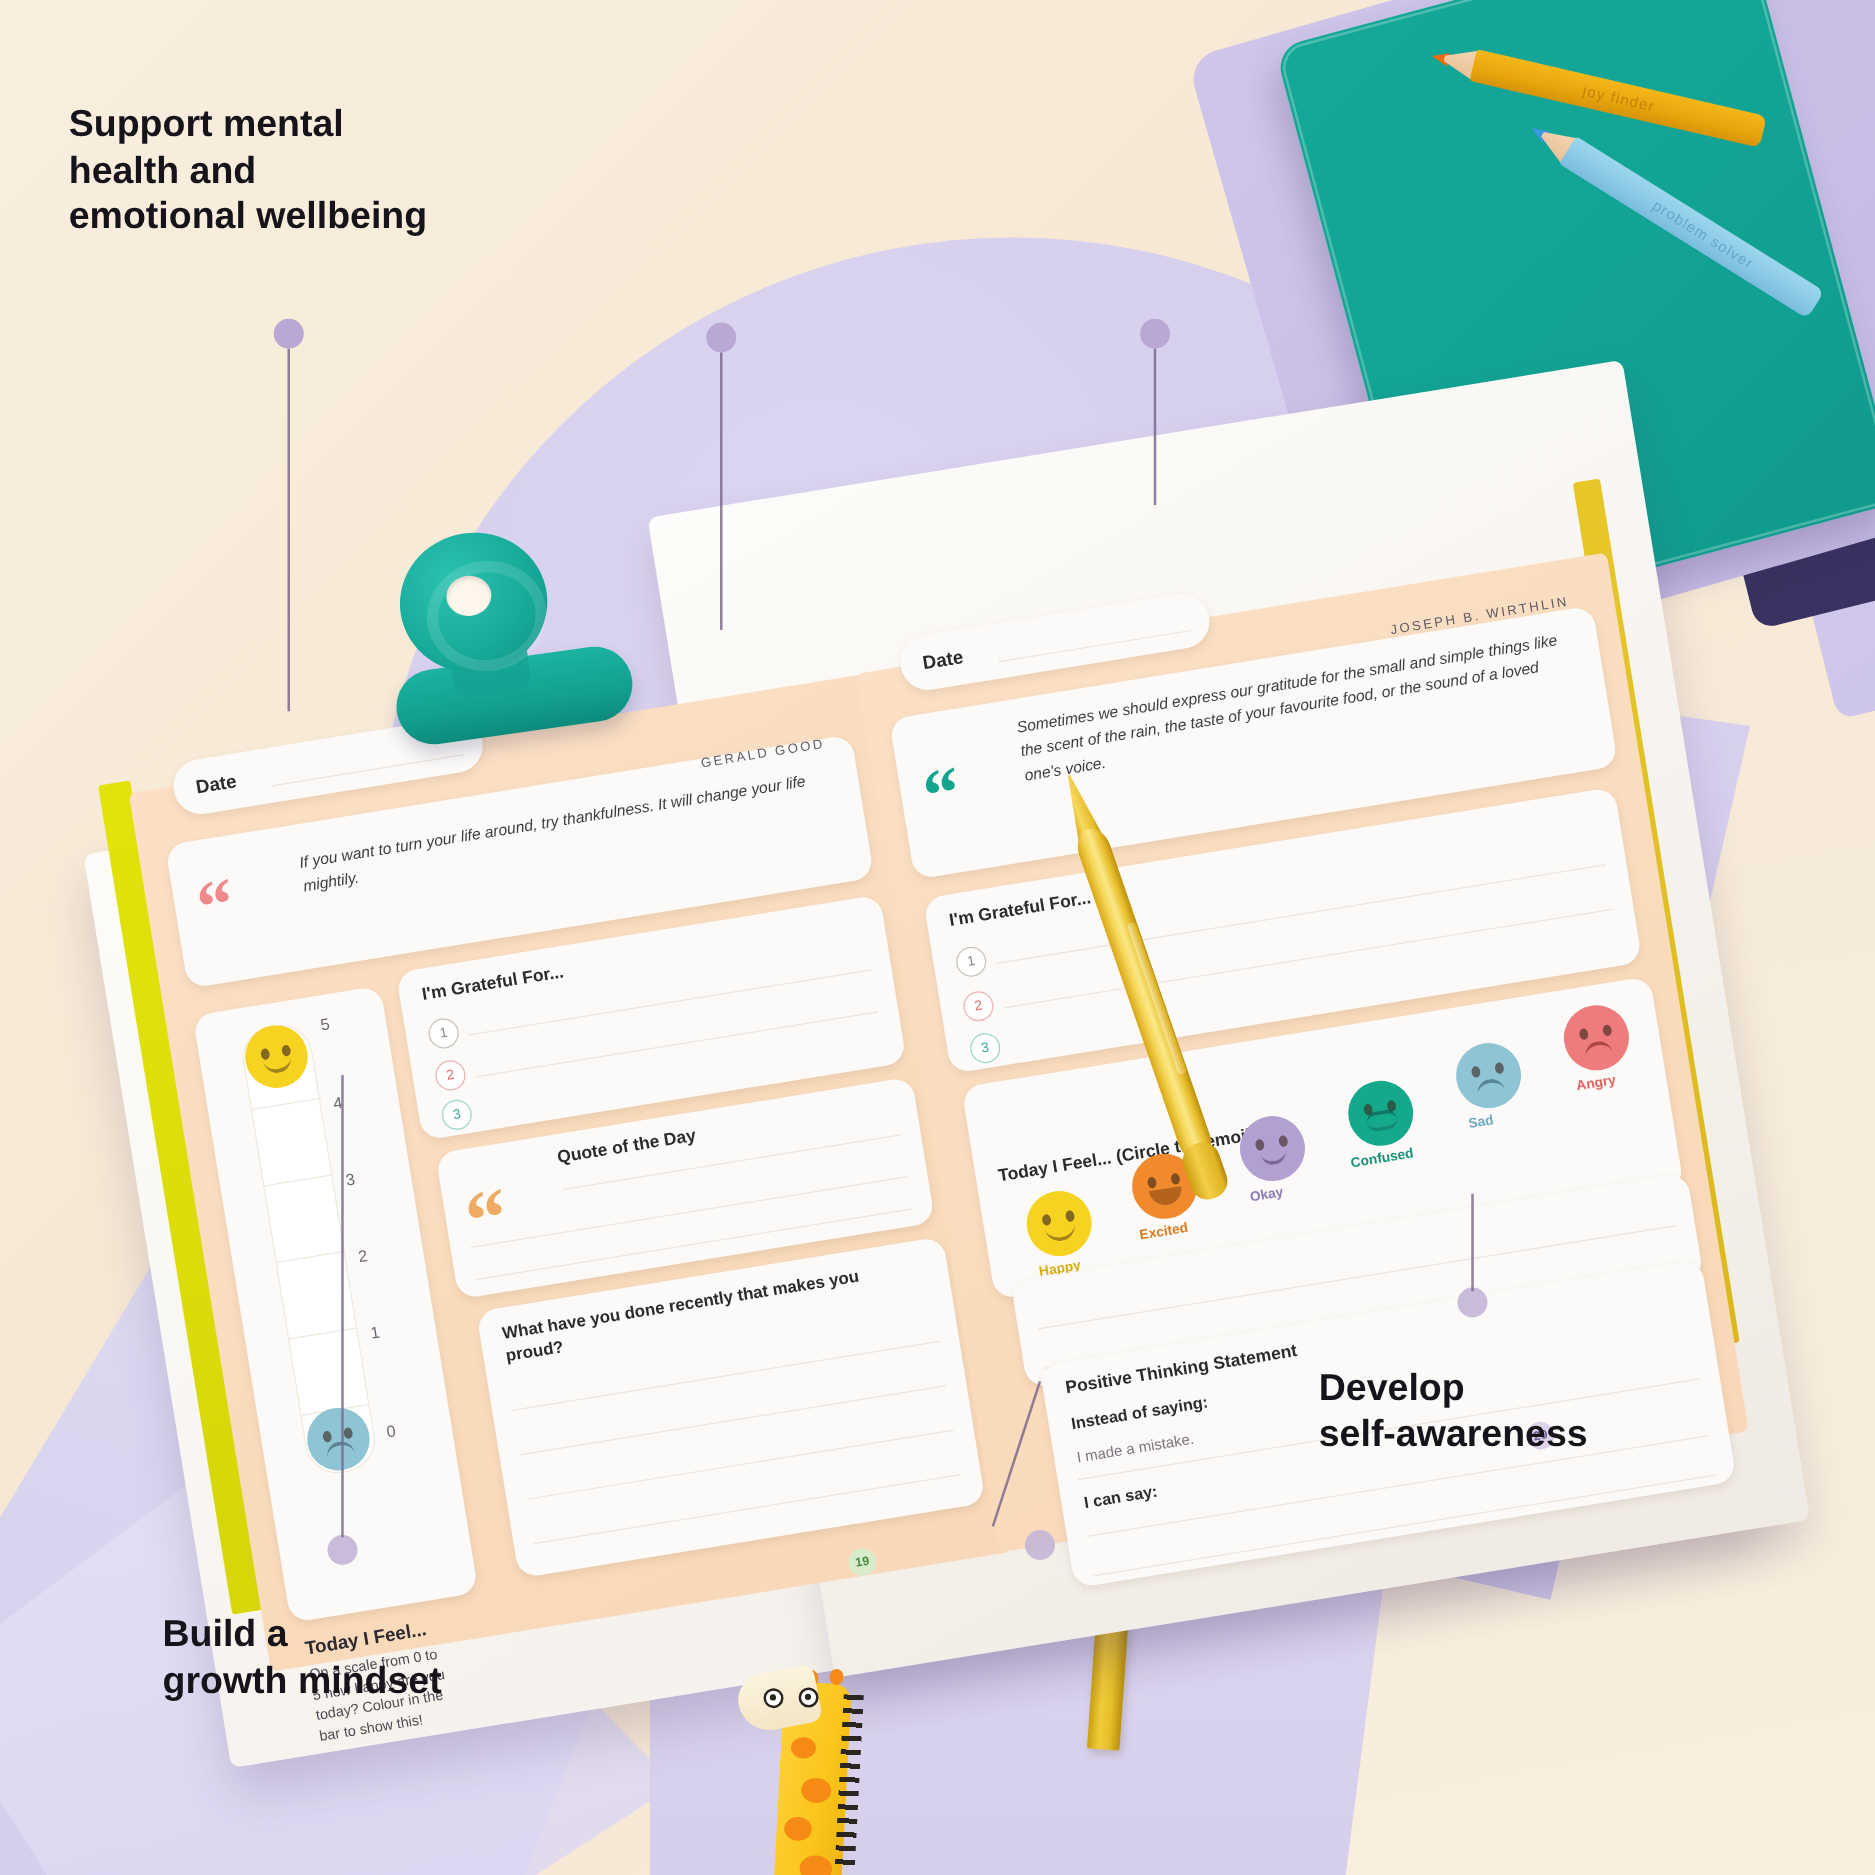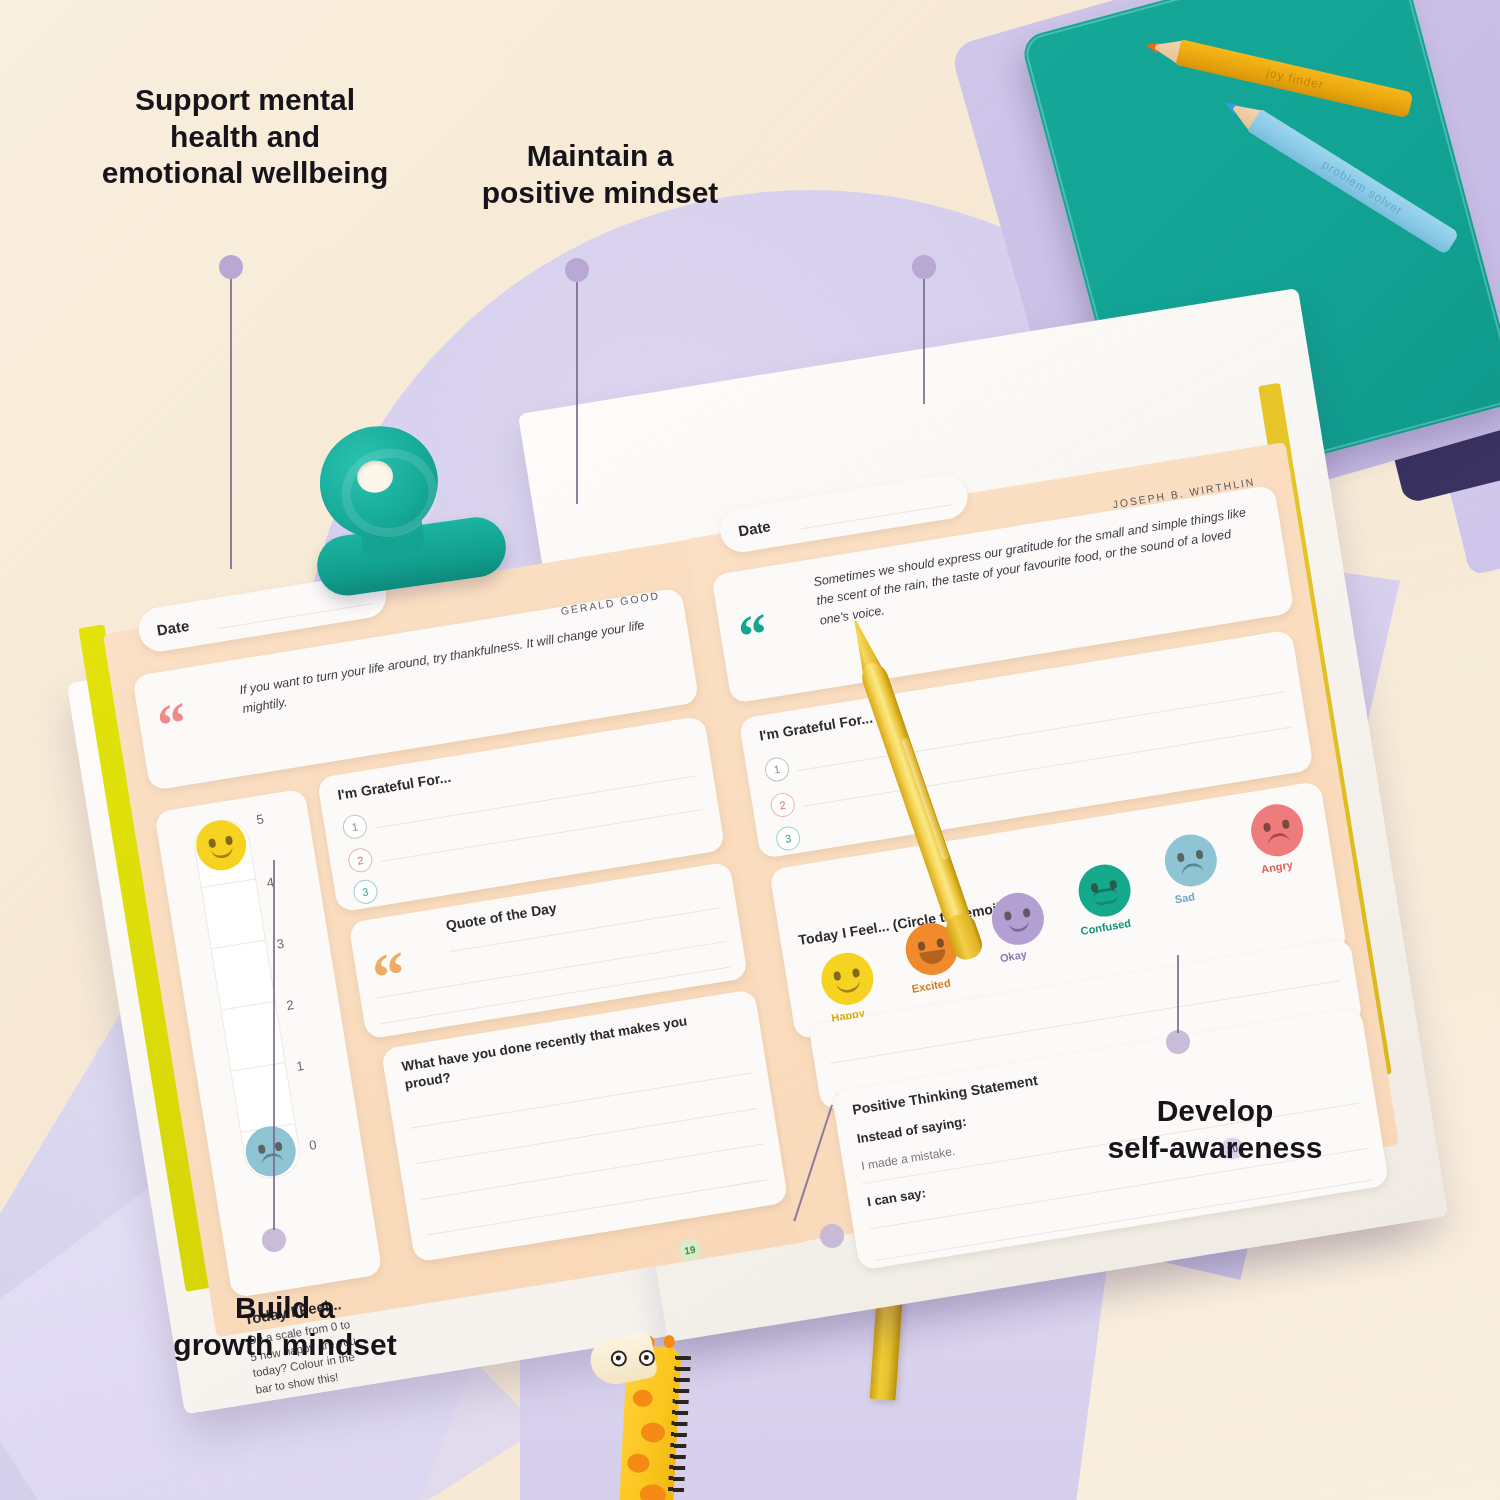--- a/index.html
+++ b/index.html
@@ -236,21 +236,21 @@
     transform:rotate(-14deg);
   }
   .giraffe .eye{position:absolute;width:12px;height:12px;border-radius:50%;background:#fff;border:2px solid #2b2520;}
   .giraffe .eye:after{content:"";position:absolute;left:3px;top:3px;width:5px;height:5px;border-radius:50%;background:#2b2520;}
   .giraffe .spot{position:absolute;border-radius:50%;background:#f58b14;}
   .giraffe .mane{position:absolute;right:18px;top:36px;width:16px;height:140px;
     background:repeating-linear-gradient(180deg,#2b2520 0 4px,transparent 4px 11px);}
   .giraffe .horn{position:absolute;width:11px;height:13px;border-radius:50%;background:#f58b14;}
 
   
-  .callout{position:absolute;color:#16141a;font-weight:bold;line-height:1.22;text-align:center;}
+  .callout{position:absolute;color:#16141a;font-weight:bold;line-height:1.22;}
   .lead{position:absolute;background:#7d6a8e;width:1.6px;opacity:.85;}
   .dot{position:absolute;width:24px;height:24px;border-radius:50%;background:#b9a8d4;}
   .dot.muted{background:#c3b5d6;opacity:.9;}
 </style>
 </head>
 <body>
 
 <div id="stage">
 
   <div class="bg-cream"></div>
@@ -475,21 +475,20 @@
     <div class="spot" style="left:46px;top:72px;width:20px;height:17px;"></div>
     <div class="spot" style="left:56px;top:104px;width:24px;height:20px;"></div>
     <div class="spot" style="left:44px;top:136px;width:22px;height:19px;"></div>
     <div class="spot" style="left:58px;top:166px;width:26px;height:21px;"></div>
   </div>
 
   <div class="callout" style="left:55px;top:82px;width:380px;font-size:30px;">Support mental<br>health and<br>emotional wellbeing</div>
   <div class="dot" style="left:219px;top:255px;"></div>
   <div class="lead" style="left:230px;top:279px;height:290px;"></div>
 
-  <div class="callout" style="left:440px;top:138px;width:320px;font-size:30px;">Maintain a<br>positive mindset</div>
   <div class="dot" style="left:565px;top:258px;"></div>
   <div class="lead" style="left:576px;top:282px;height:222px;"></div>
 
   <div class="dot" style="left:912px;top:255px;"></div>
   <div class="lead" style="left:923px;top:279px;height:125px;"></div>
 
   <div class="callout" style="left:130px;top:1290px;width:310px;font-size:30px;">Build a<br>growth mindset</div>
   <div class="dot muted" style="left:262px;top:1228px;"></div>
   <div class="lead" style="left:273px;top:860px;height:370px;"></div>
 

